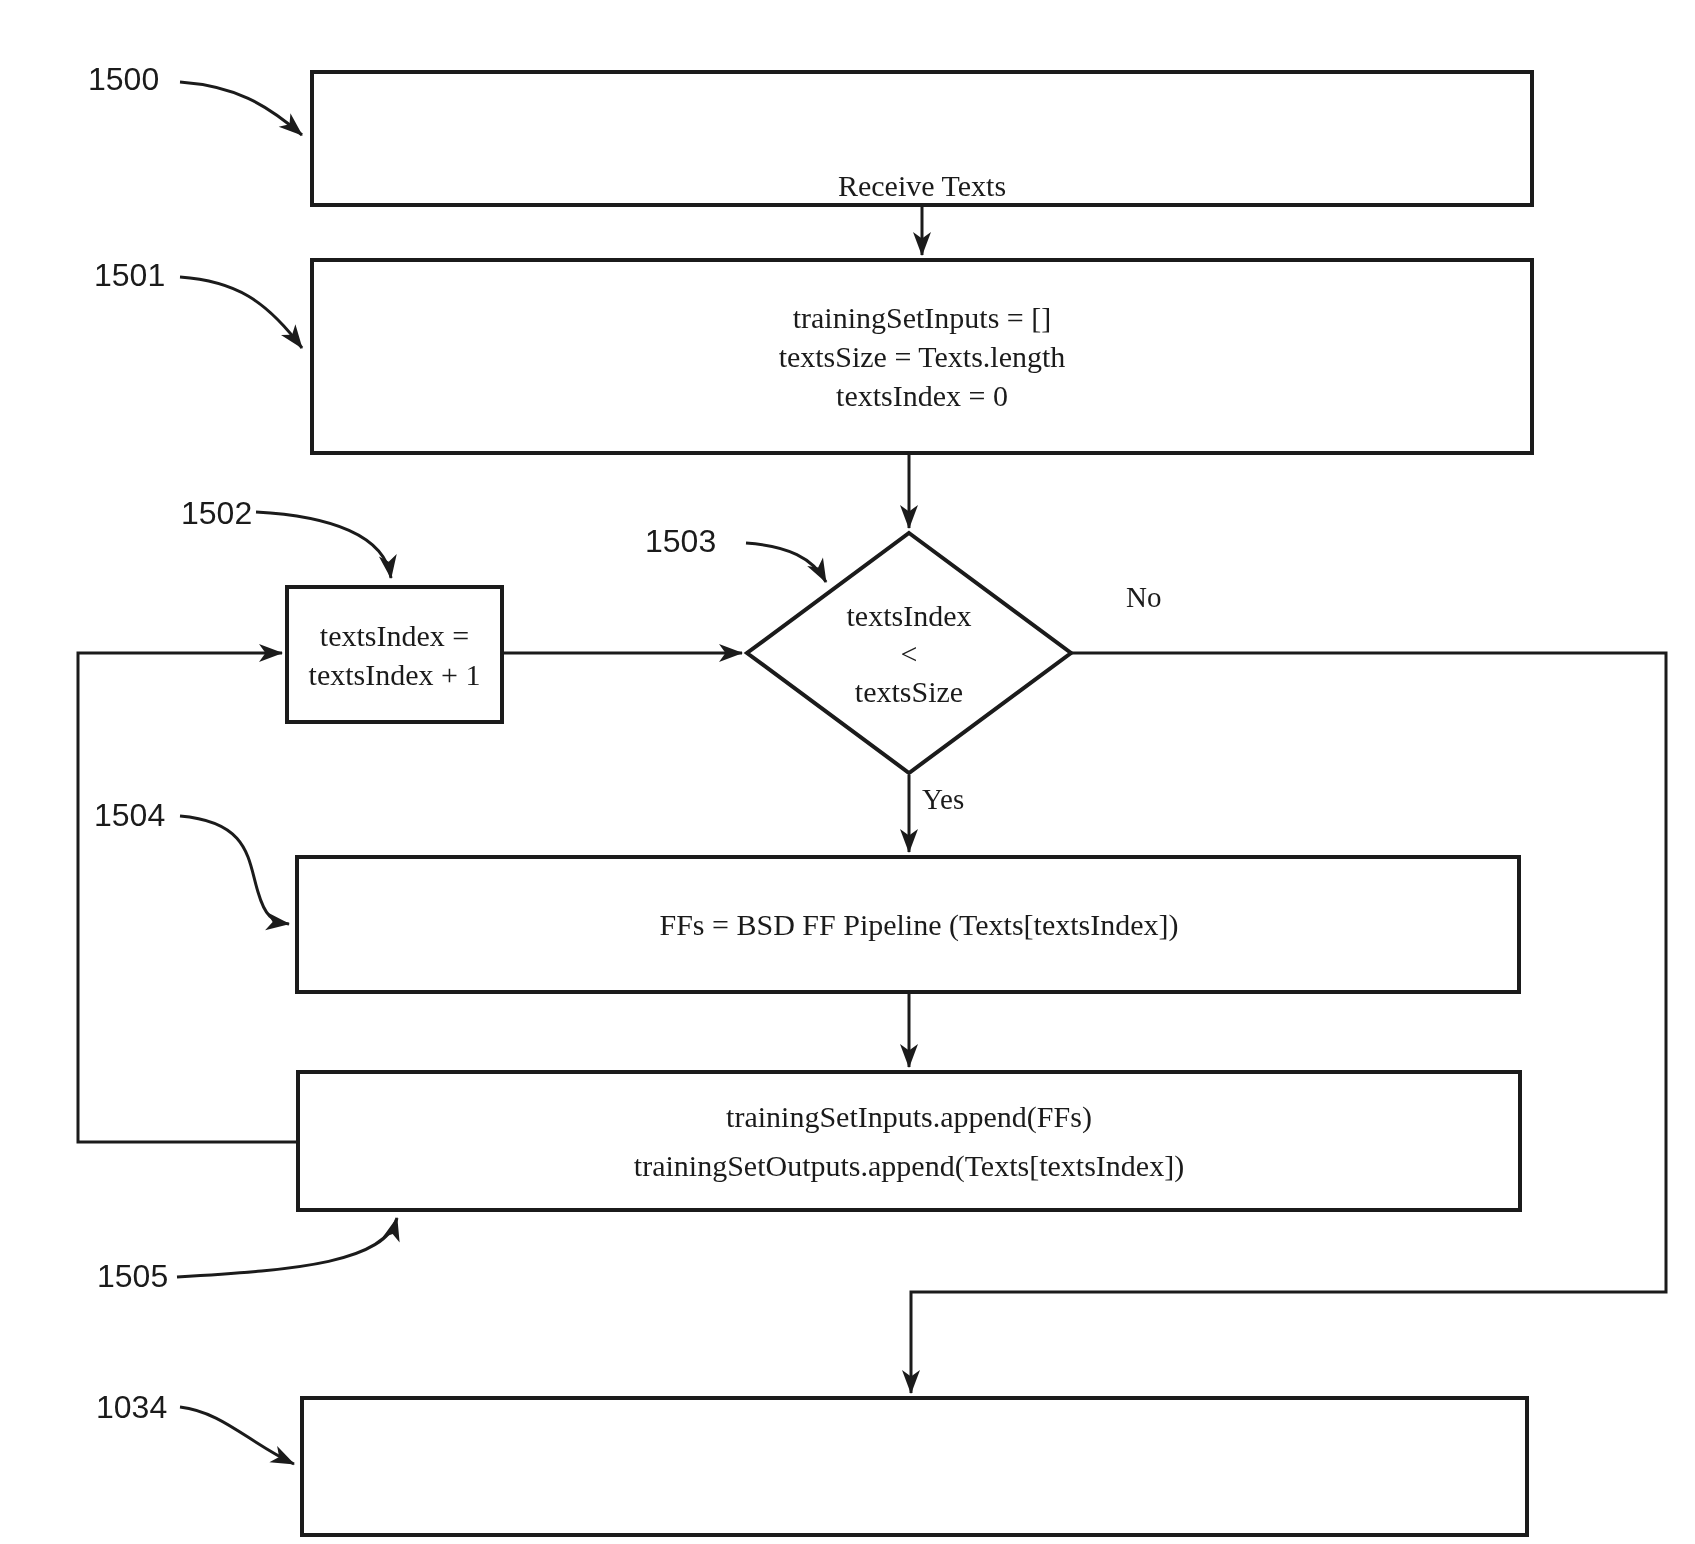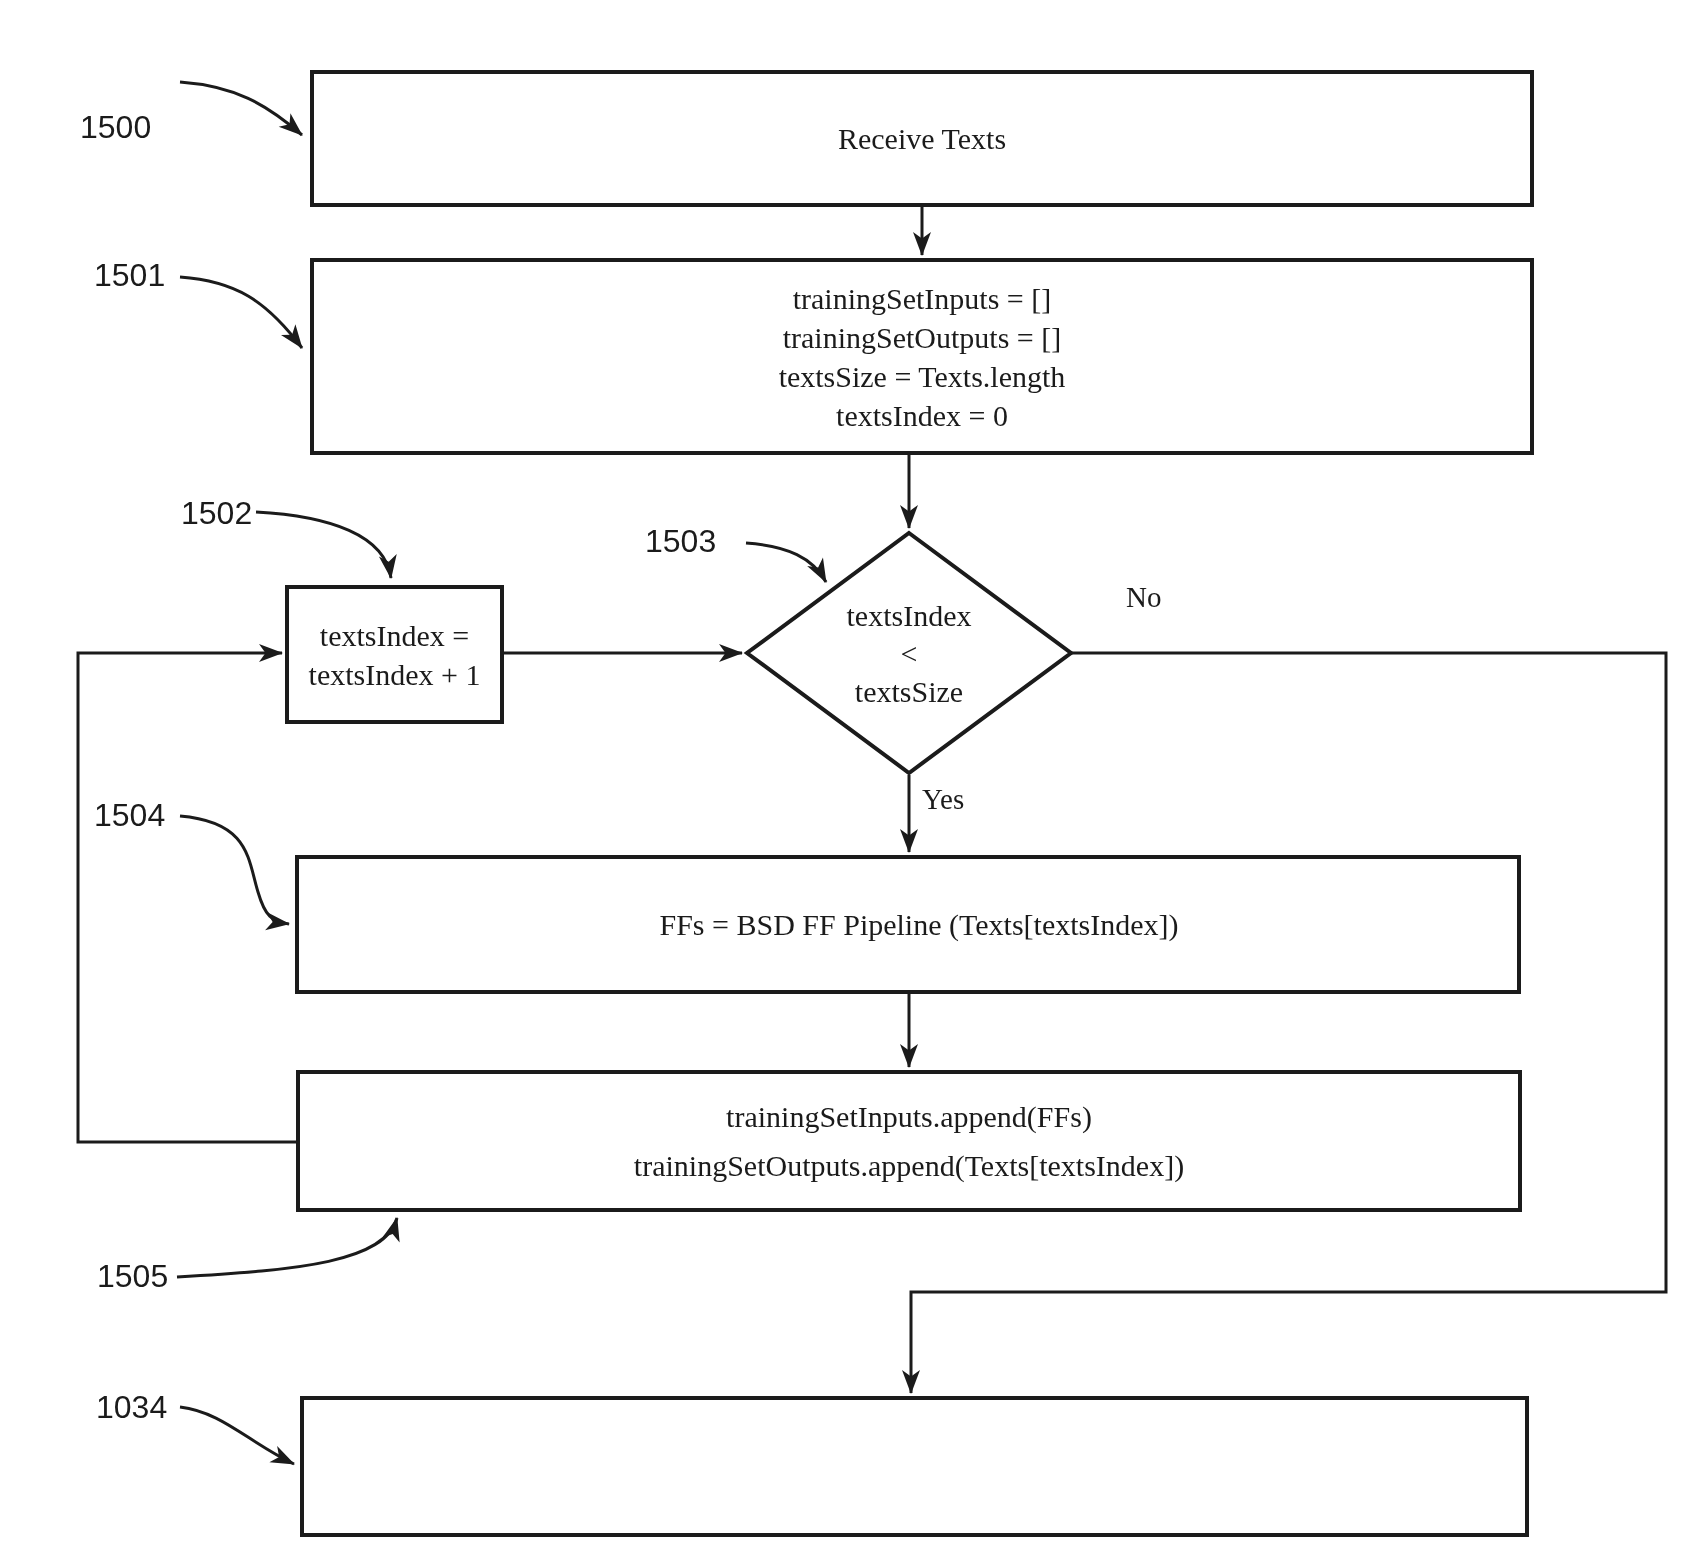--- a/index.html
+++ b/index.html
@@ -82,27 +82,26 @@
 
     <path d="M180,82 C235,86 266,104 302,135" fill="none" stroke="#1b1b1b" stroke-width="3" marker-end="url(#arrow)"></path>
     <path d="M180,277 C235,281 266,300 302,348" fill="none" stroke="#1b1b1b" stroke-width="3" marker-end="url(#arrow)"></path>
     <path d="M256,512 C330,516 385,535 391,578" fill="none" stroke="#1b1b1b" stroke-width="3" marker-end="url(#arrow)"></path>
     <path d="M746,543 C788,546 813,558 826,582" fill="none" stroke="#1b1b1b" stroke-width="3" marker-end="url(#arrow)"></path>
     <path d="M180,816 C250,822 248,860 258,892 C265,916 272,922 289,924" fill="none" stroke="#1b1b1b" stroke-width="3" marker-end="url(#arrow)"></path>
     <path d="M177,1277 C300,1270 385,1262 397,1218" fill="none" stroke="#1b1b1b" stroke-width="3" marker-end="url(#arrow)"></path>
     <path d="M180,1407 C222,1412 248,1442 294,1464" fill="none" stroke="#1b1b1b" stroke-width="3" marker-end="url(#arrow)"></path>
   </svg>
 
-  <div class="node-text" style="left:312px; top:72px; width:1220px; height:133px;">
+  <div class="node-text" style="left:312px; top:72px; width:1220px; height:133px;justify-content:flex-end;">
     <div class="node-line">Receive Texts</div>
   </div>
 
   <div class="node-text" style="left:312px; top:260px; width:1220px; height:193px;">
     <div class="node-line">trainingSetInputs = []</div>
-    <div class="node-line">trainingSetOutputs = []</div>
     <div class="node-line">textsSize = Texts.length</div>
     <div class="node-line">textsIndex = 0</div>
   </div>
 
   <div class="node-text" style="left:287px; top:587px; width:215px; height:135px;">
     <div class="node-line">textsIndex =</div>
     <div class="node-line">textsIndex + 1</div>
   </div>
 
   <div class="node-text" style="left:759px; top:584px; width:300px; height:140px; line-height:38px;">
@@ -117,21 +116,21 @@
 
   <div class="node-text" style="left:298px; top:1072px; width:1222px; height:138px;gap:10px;">
     <div class="node-line">trainingSetInputs.append(FFs)</div>
     <div class="node-line">trainingSetOutputs.append(Texts[textsIndex])</div>
   </div>
 
 
   <div class="branch-label" style="left:1126px; top:582px;">No</div>
   <div class="branch-label" style="left:922px; top:784px;">Yes</div>
 
-  <div class="ref-label" style="left:80px;  top:62px;margin-top:48px;">1500</div>
+  <div class="ref-label" style="left:88px;  top:62px;">1500</div>
   <div class="ref-label" style="left:94px;  top:258px;">1501</div>
   <div class="ref-label" style="left:181px; top:496px;">1502</div>
   <div class="ref-label" style="left:645px; top:524px;">1503</div>
   <div class="ref-label" style="left:94px;  top:798px;text-align:center;">1504</div>
   <div class="ref-label" style="left:97px;  top:1259px;">1505</div>
   <div class="ref-label" style="left:96px;  top:1390px;">1034</div>
 
 </div>
 
 </body></html>

